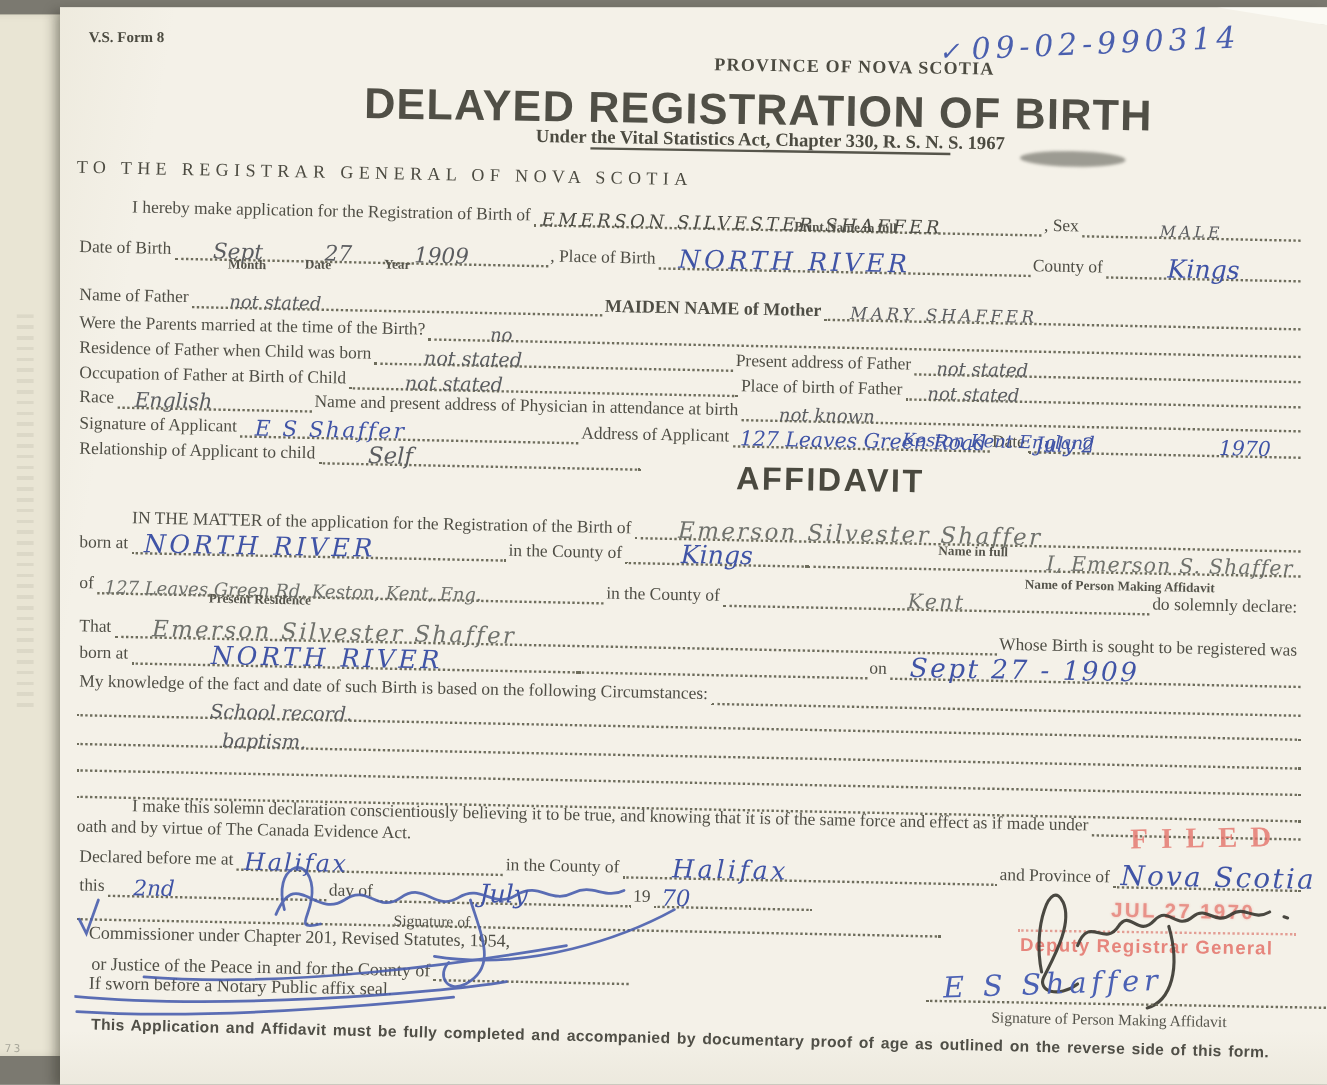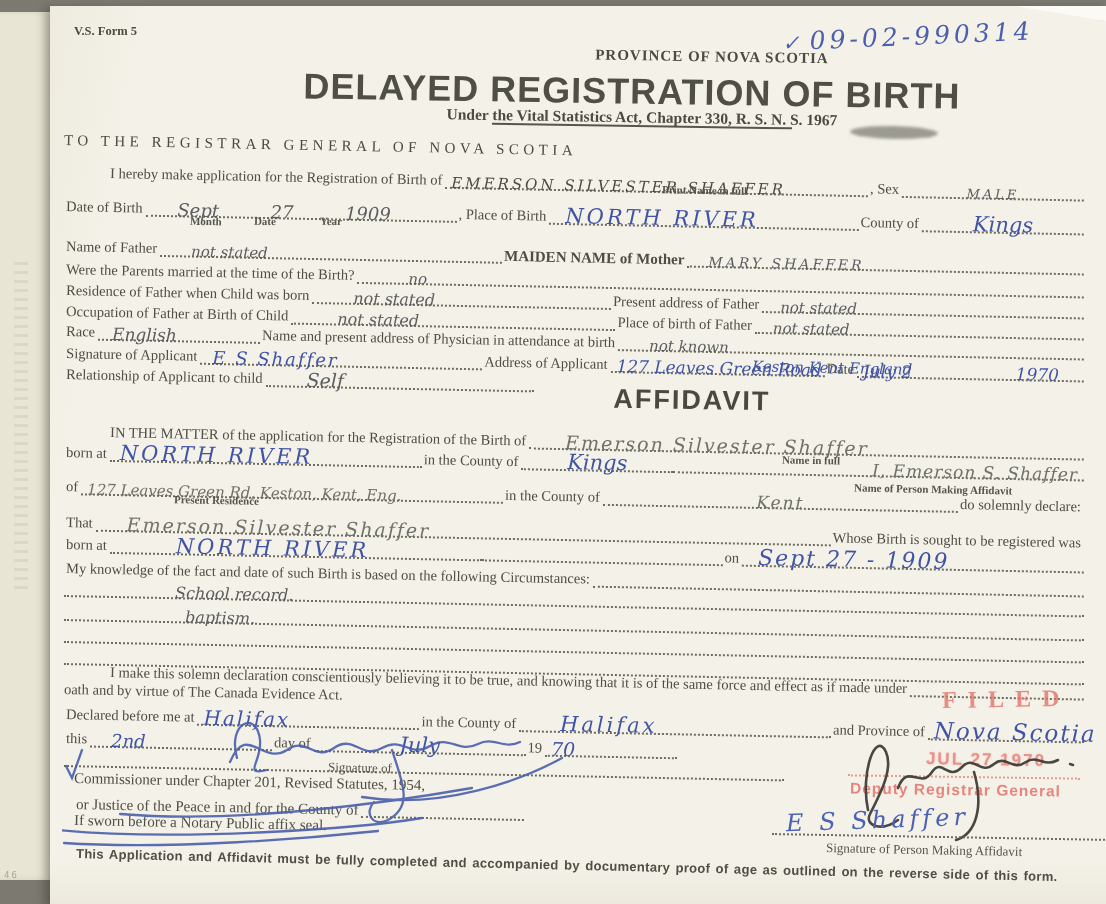--- a/index.html
+++ b/index.html
@@ -70,29 +70,29 @@
     font-size:24px;color:#4b61b4;letter-spacing:4px;transform:rotate(-2deg);}
   .maker-line{position:absolute;left:710px;top:826px;width:340px;border-bottom:2px dotted #6e6d5c;transform:rotate(1deg);}
   .svg-abs{position:absolute;}
 </style>
 </head>
 <body>
 
 <div class="under-page">
   <div class="ghost-text"></div>
 </div>
-<div class="corner-mark">46</div>
+<div class="corner-mark">73</div>
 
 <div class="page">
   <div class="fold"></div>
   <div class="smudge"></div>
 
   <div class="content">
 
-    <div class="form-no">V.S. Form 5</div>
+    <div class="form-no">V.S. Form 8</div>
     <div class="ref">
       <span class="chk">✓</span><span>09-02-990314</span>
     </div>
     <div class="hdr province">PROVINCE OF NOVA SCOTIA</div>
     <div class="hdr title">DELAYED REGISTRATION OF BIRTH</div>
     <div class="hdr subtitle">Under the Vital Statistics Act, Chapter 330, R. S. N. S. 1967</div>
     <div class="rule"></div>
     <div class="addressee">TO THE REGISTRAR GENERAL OF NOVA SCOTIA</div>
 
     <div class="row" style="top:151px;left:46px;width:976px;">

